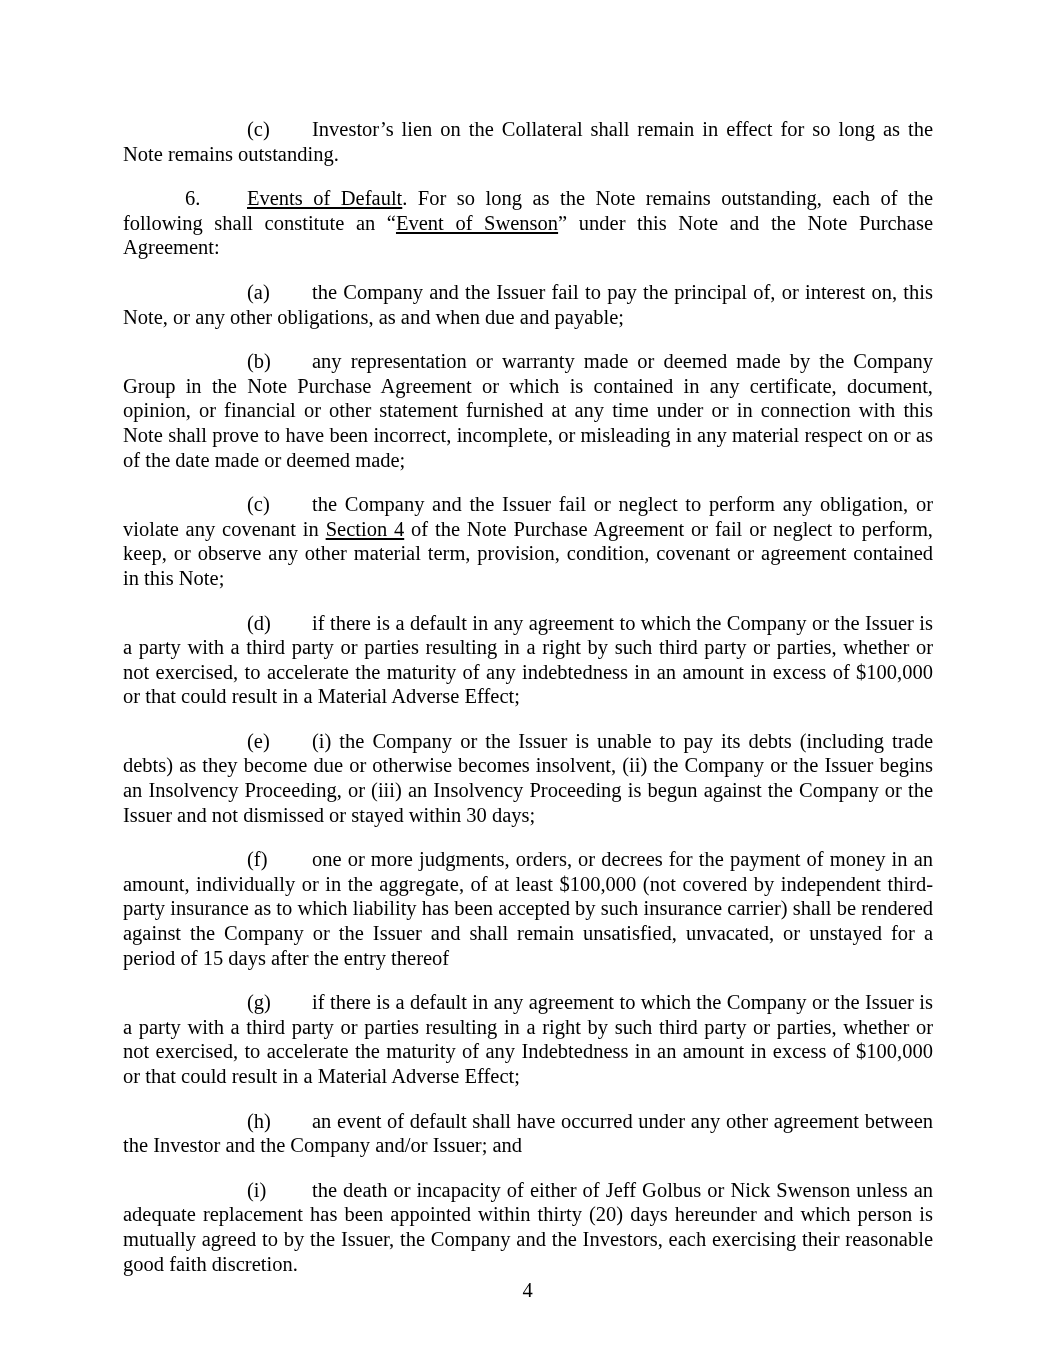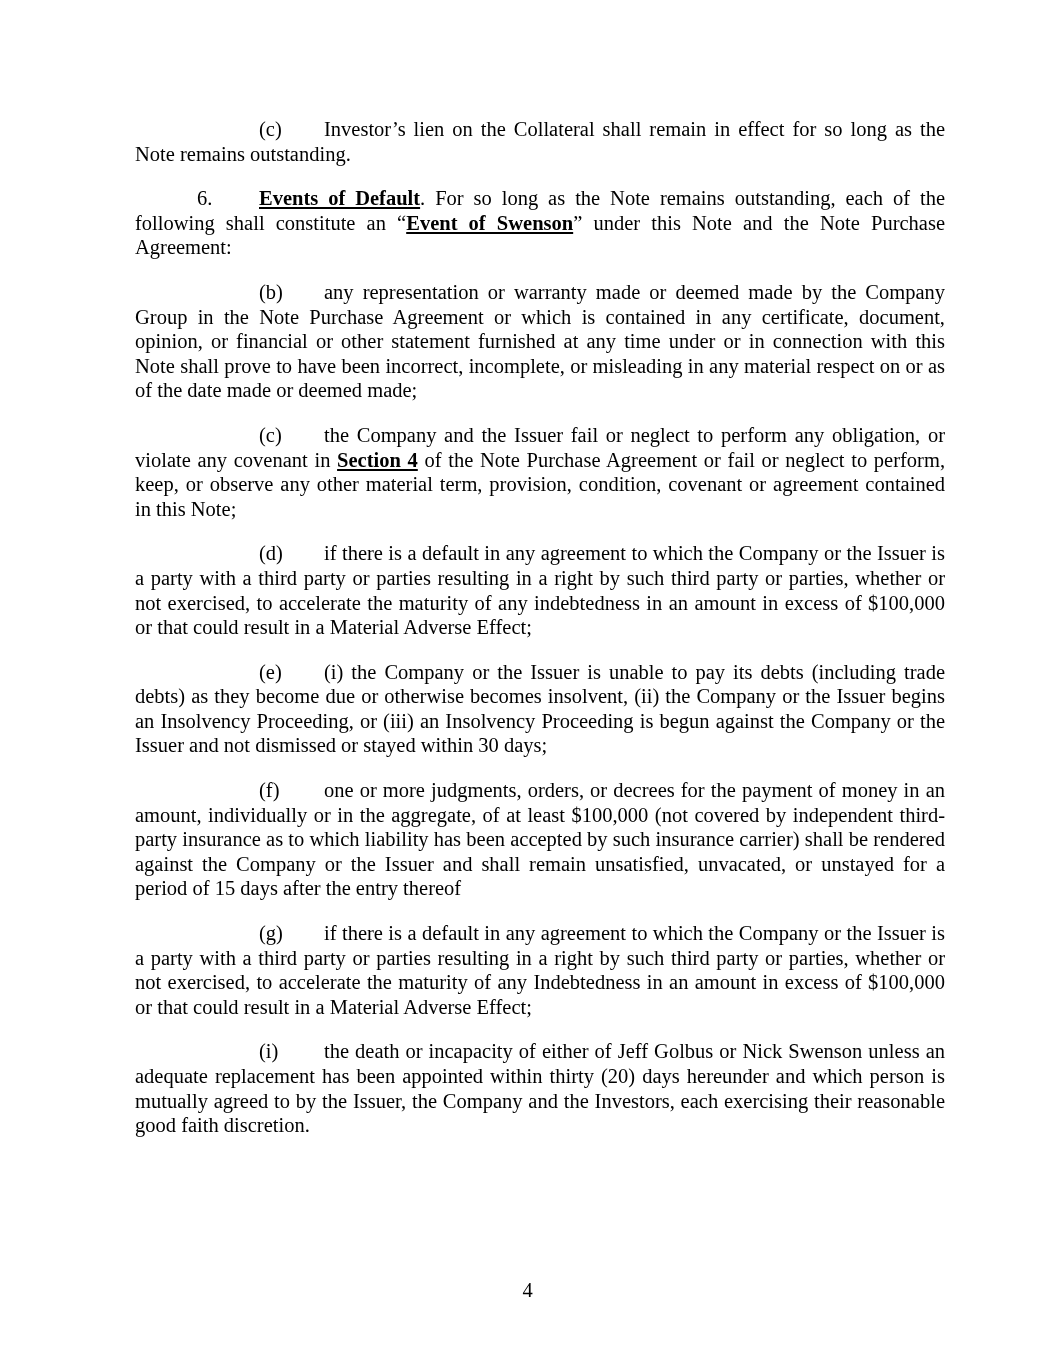--- a/index.html
+++ b/index.html
@@ -14,21 +14,20 @@
     position: relative;
     overflow: hidden;
     font-family: "Liberation Serif", "DejaVu Serif", serif;
     color: #000000;
   }
   .content {
     position: absolute;
     left: 123px;
     top: 117px;
     width: 810px;
-    margin-left: 12px;
   }
   p.para {
     margin: 0 0 20px 0;
     padding: 0;
     text-align: justify;
     font-size: 20.5px;
     line-height: 24.6px;
     word-spacing: normal;
   }
   p.para.lettered { text-indent: 124px; }
@@ -36,40 +35,42 @@
     display: inline-block;
     width: 65px;
     text-indent: 0;
   }
   p.para.numbered { text-indent: 62px; }
   p.para.numbered .label {
     display: inline-block;
     width: 62px;
     text-indent: 0;
   }
-  .u { text-decoration: underline; font-weight: bold; }
+  .u { text-decoration: underline; }
   .page-number {
     position: absolute;
     left: 0;
     right: 0;
     bottom: 62px;
     text-align: center;
     font-size: 20.5px;
     line-height: 24.6px;
   }
 </style>
 </head>
 <body>
 
 <div class="page">
   <div class="content">
       <p class="para lettered"><span class="label">(c)</span><span>Investor’s lien on the Collateral shall remain in effect for so long as the Note remains outstanding.</span></p>
       <p class="para numbered"><span class="label">6.</span><span class="u">Events of Default</span><span>. For so long as the Note remains outstanding, each of the following shall constitute an “</span><span class="u">Event of Swenson</span><span>” under this Note and the Note Purchase Agreement:</span></p>
+      <p class="para lettered"><span class="label">(a)</span><span>the Company and the Issuer fail to pay the principal of, or interest on, this Note, or any other obligations, as and when due and payable;</span></p>
       <p class="para lettered"><span class="label">(b)</span><span>any representation or warranty made or deemed made by the Company Group in the Note Purchase Agreement or which is contained in any certificate, document, opinion, or financial or other statement furnished at any time under or in connection with this Note shall prove to have been incorrect, incomplete, or misleading in any material respect on or as of the date made or deemed made;</span></p>
       <p class="para lettered"><span class="label">(c)</span><span>the Company and the Issuer fail or neglect to perform any obligation, or violate any covenant in </span><span class="u">Section 4</span><span> of the Note Purchase Agreement or fail or neglect to perform, keep, or observe any other material term, provision, condition, covenant or agreement contained in this Note;</span></p>
       <p class="para lettered"><span class="label">(d)</span><span>if there is a default in any agreement to which the Company or the Issuer is a party with a third party or parties resulting in a right by such third party or parties, whether or not exercised, to accelerate the maturity of any indebtedness in an amount in excess of $100,000 or that could result in a Material Adverse Effect;</span></p>
       <p class="para lettered"><span class="label">(e)</span><span>(i) the Company or the Issuer is unable to pay its debts (including trade debts) as they become due or otherwise becomes insolvent, (ii) the Company or the Issuer begins an Insolvency Proceeding, or (iii) an Insolvency Proceeding is begun against the Company or the Issuer and not dismissed or stayed within 30 days;</span></p>
       <p class="para lettered"><span class="label">(f)</span><span>one or more judgments, orders, or decrees for the payment of money in an amount, individually or in the aggregate, of at least $100,000 (not covered by independent third-party insurance as to which liability has been accepted by such insurance carrier) shall be rendered against the Company or the Issuer and shall remain unsatisfied, unvacated, or unstayed for a period of 15 days after the entry thereof</span></p>
       <p class="para lettered"><span class="label">(g)</span><span>if there is a default in any agreement to which the Company or the Issuer is a party with a third party or parties resulting in a right by such third party or parties, whether or not exercised, to accelerate the maturity of any Indebtedness in an amount in excess of $100,000 or that could result in a Material Adverse Effect;</span></p>
+      <p class="para lettered"><span class="label">(h)</span><span>an event of default shall have occurred under any other agreement between the Investor and the Company and/or Issuer; and</span></p>
       <p class="para lettered"><span class="label">(i)</span><span>the death or incapacity of either of Jeff Golbus or Nick Swenson unless an adequate replacement has been appointed within thirty (20) days hereunder and which person is mutually agreed to by the Issuer, the Company and the Investors, each exercising their reasonable good faith discretion.</span></p>
     </div>
   <div class="page-number">4</div>
 </div>
 
 </body></html>

